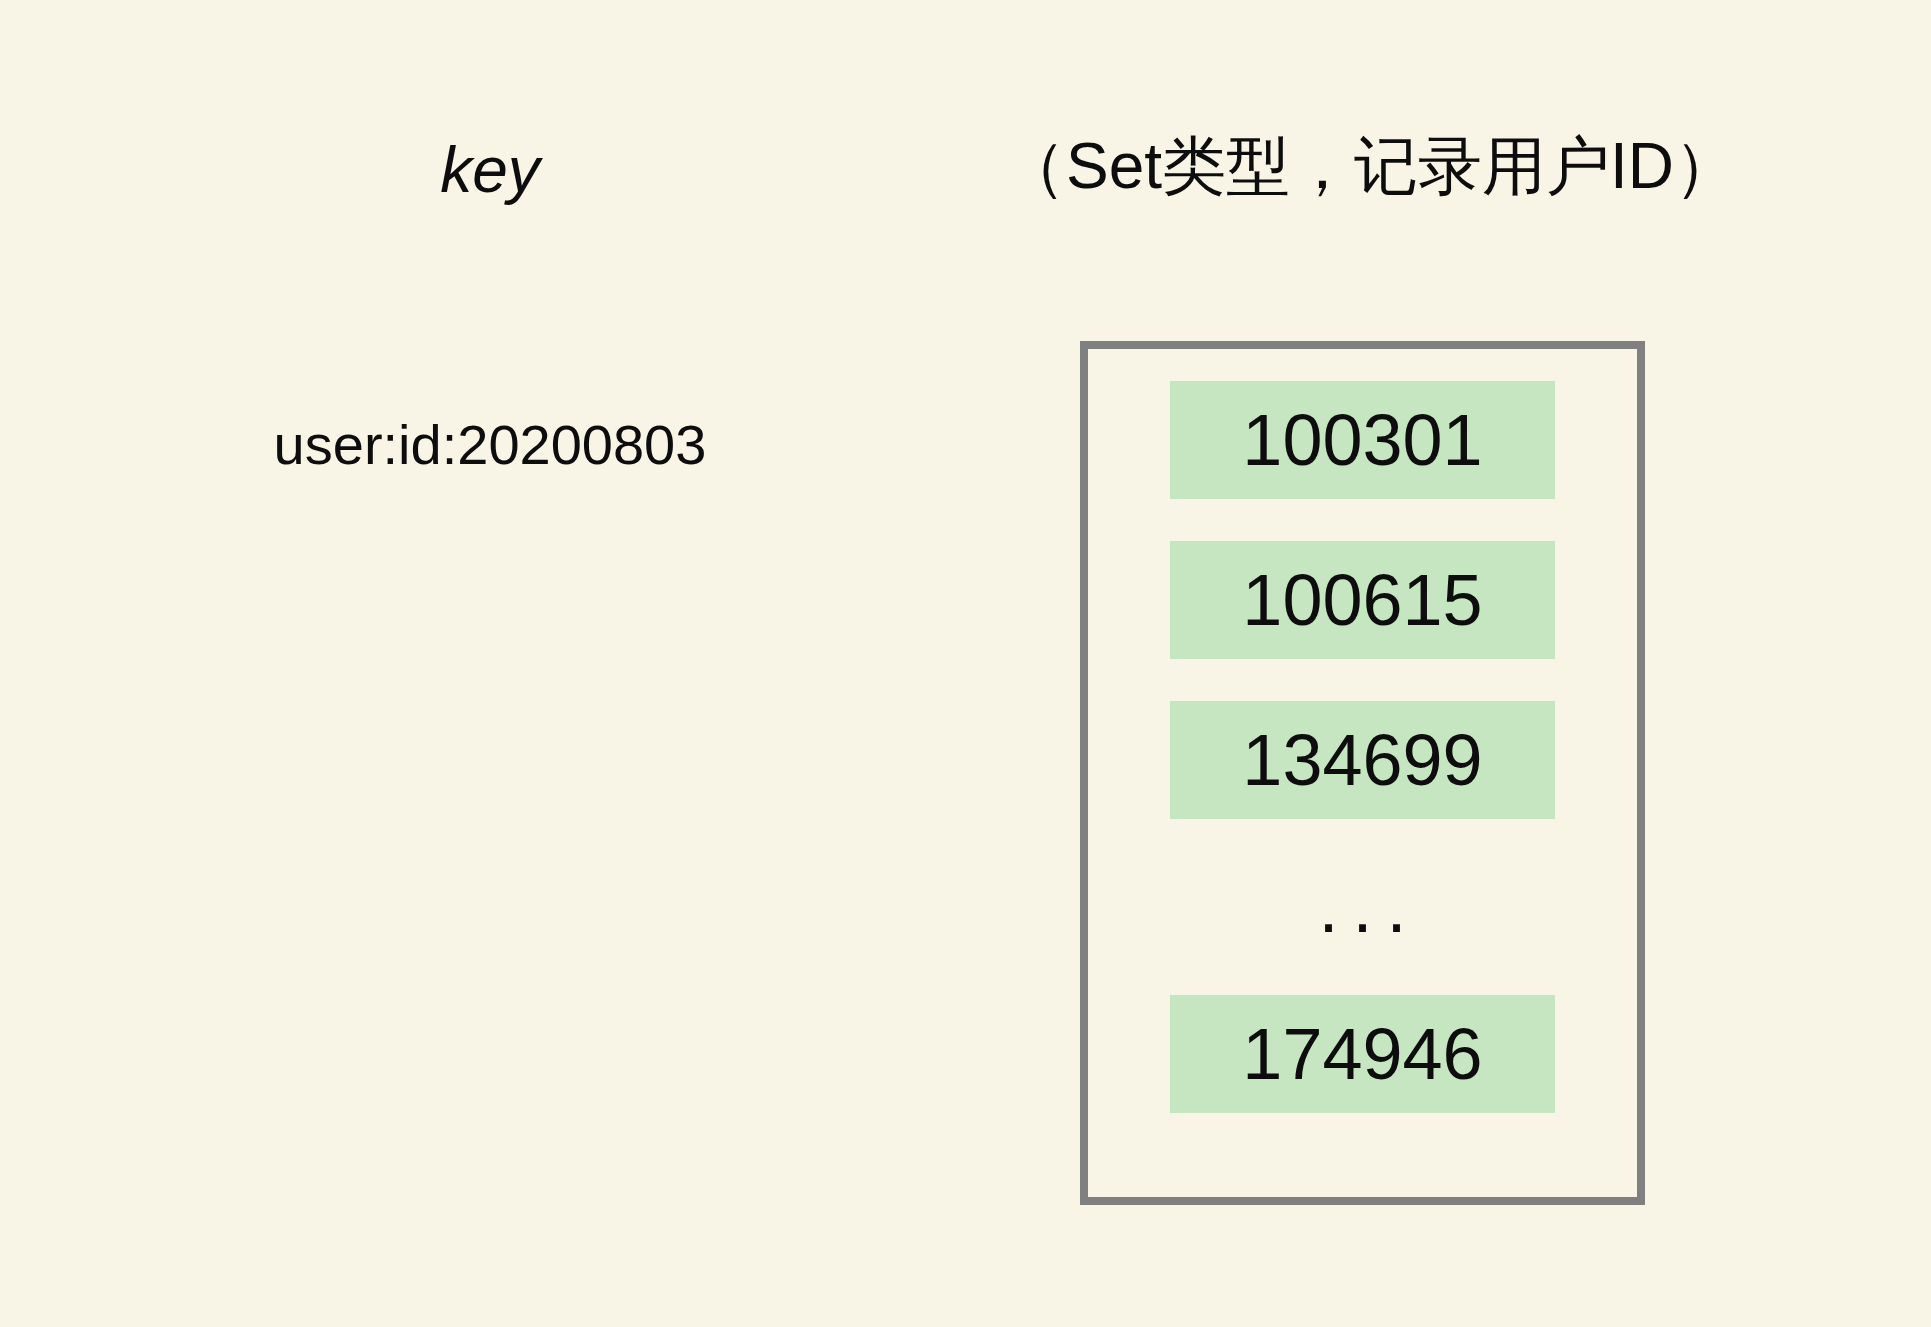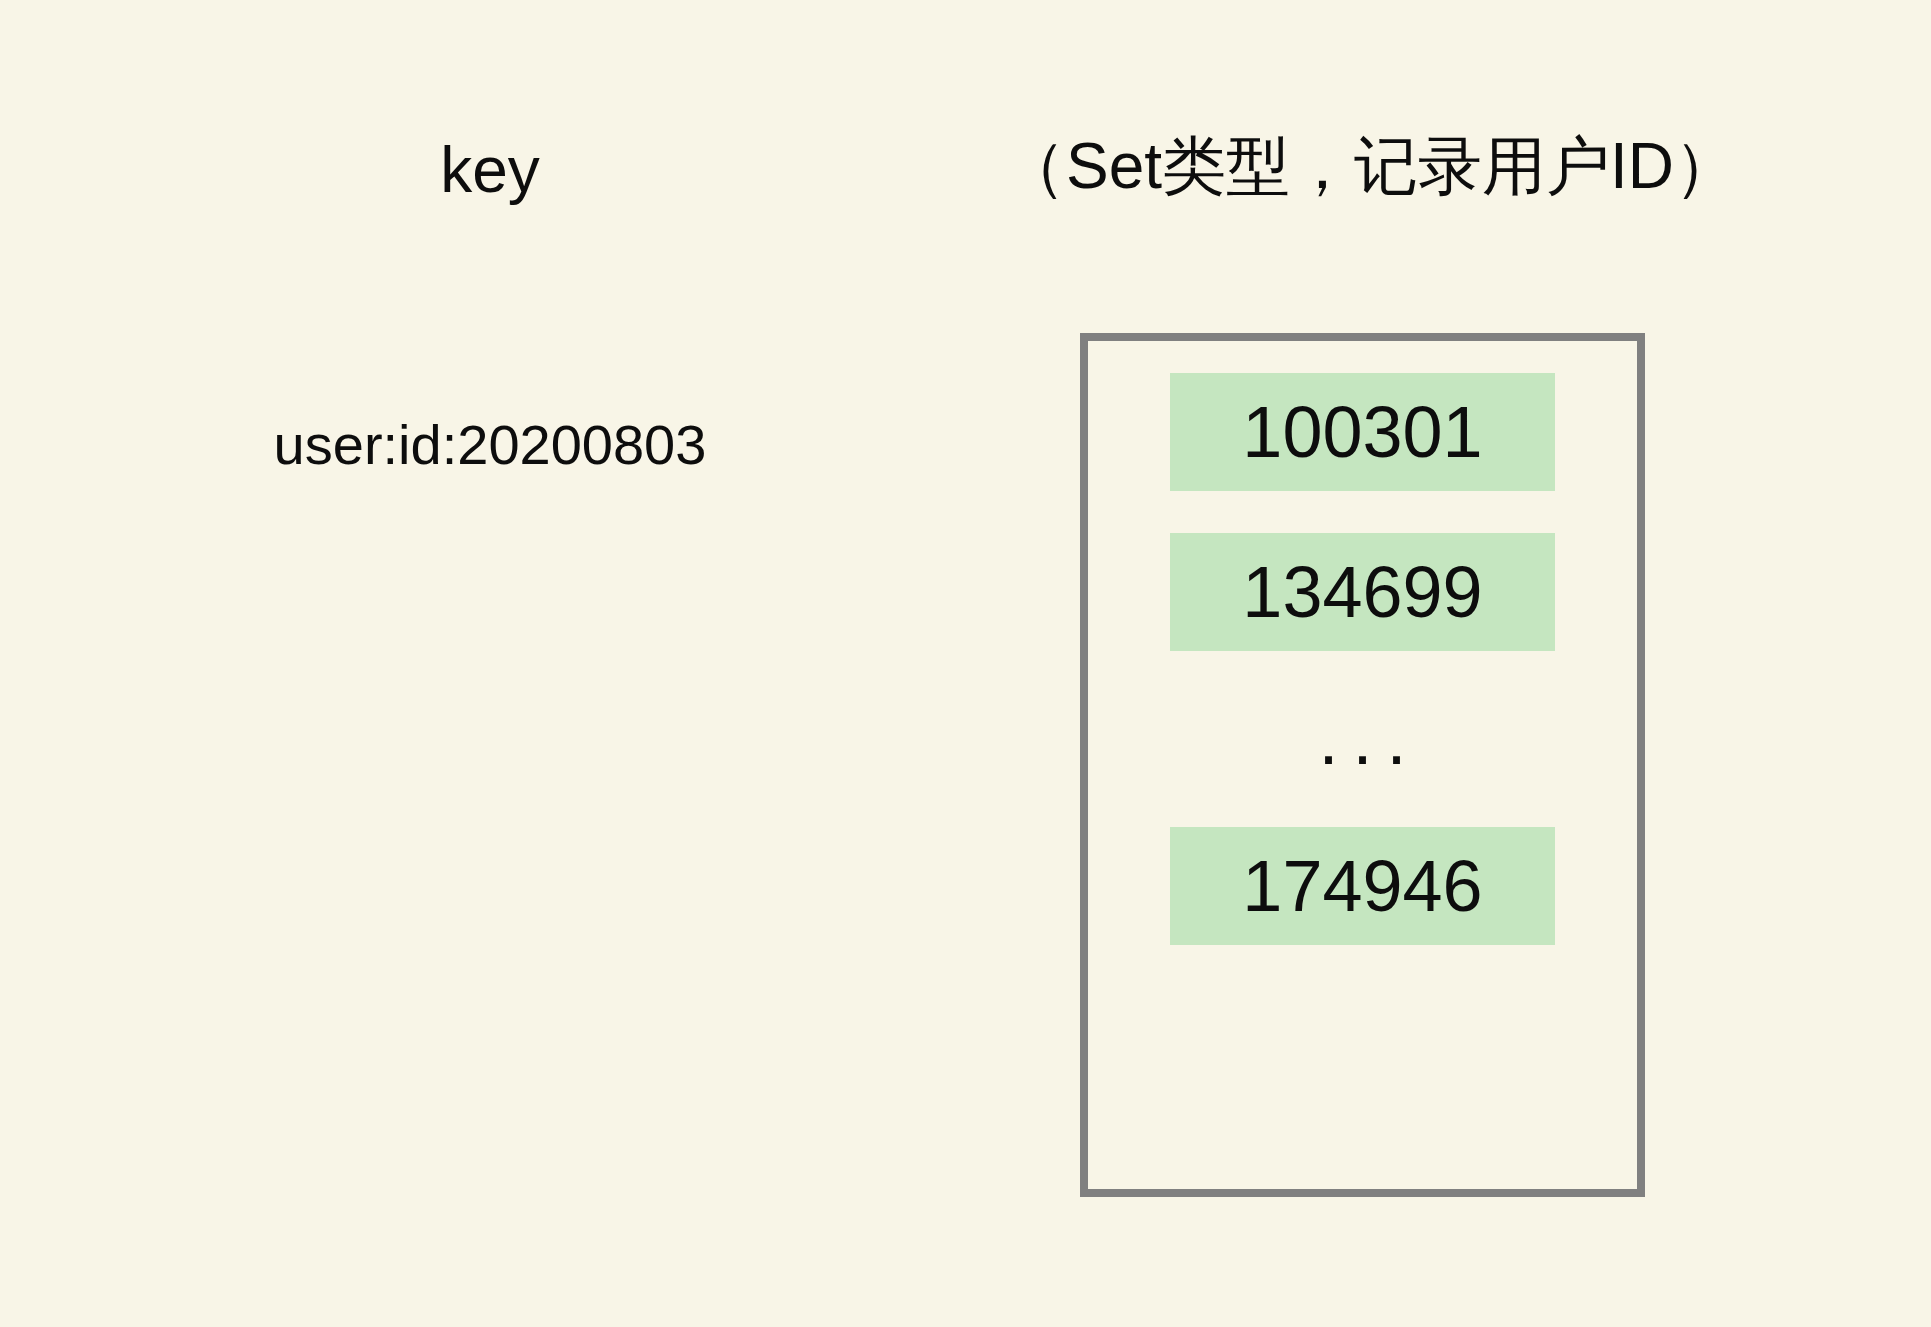--- a/index.html
+++ b/index.html
@@ -22,40 +22,41 @@
     font-size: 64px;
     line-height: 96px;
     white-space: nowrap;
   }
   .col-header .line1 { display: block; }
   .col-header .line2 { display: block; }
   .key-header {
     left: 60px;
     top: 122px;
     width: 860px;
+    font-style: italic;
   }
   .value-header {
     left: 920px;
     top: 118px;
     width: 900px;
   }
   .key-name {
     position: absolute;
     left: 60px;
     top: 400px;
     width: 860px;
     text-align: center;
     font-size: 56px;
     line-height: 90px;
     white-space: nowrap;
   }
   .set-box {
     position: absolute;
     left: 1080px;
-    top: 333px;
+    top: 341px;
     width: 565px;
     height: 864px;
     box-sizing: border-box;
     border: 8px solid #808080;
     display: flex;
     flex-direction: column;
     align-items: center;
     padding-top: 32px;
     gap: 42px;
   }
@@ -91,18 +92,19 @@
   </div>
 
   <div class="col-header value-header">
     <span class="line2">（Set类型，记录用户ID）</span>
   </div>
 
   <div class="key-name">user:id:20200803</div>
 
   <div class="set-box">
     <div class="set-item">100301</div>
+    <div class="set-item">100615</div>
     <div class="set-item">134699</div>
     <div class="ellipsis-row">...</div>
     <div class="set-item">174946</div>
   </div>
 
 </div>
 
 </body></html>

